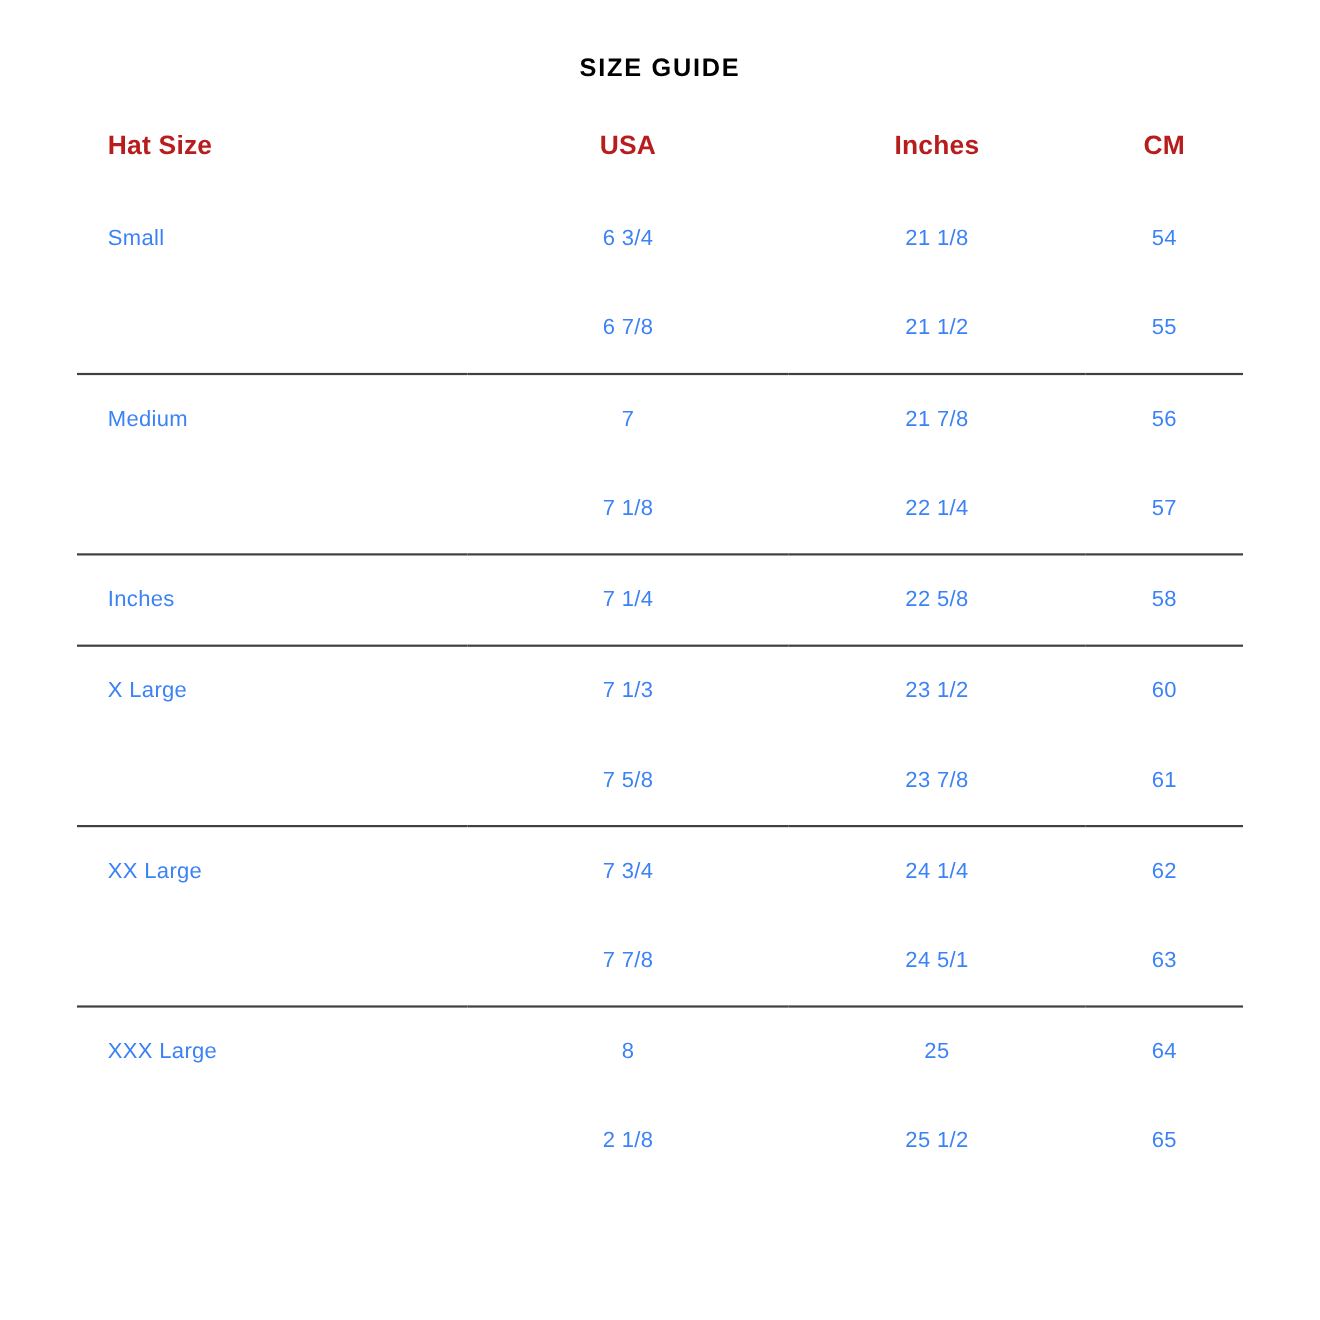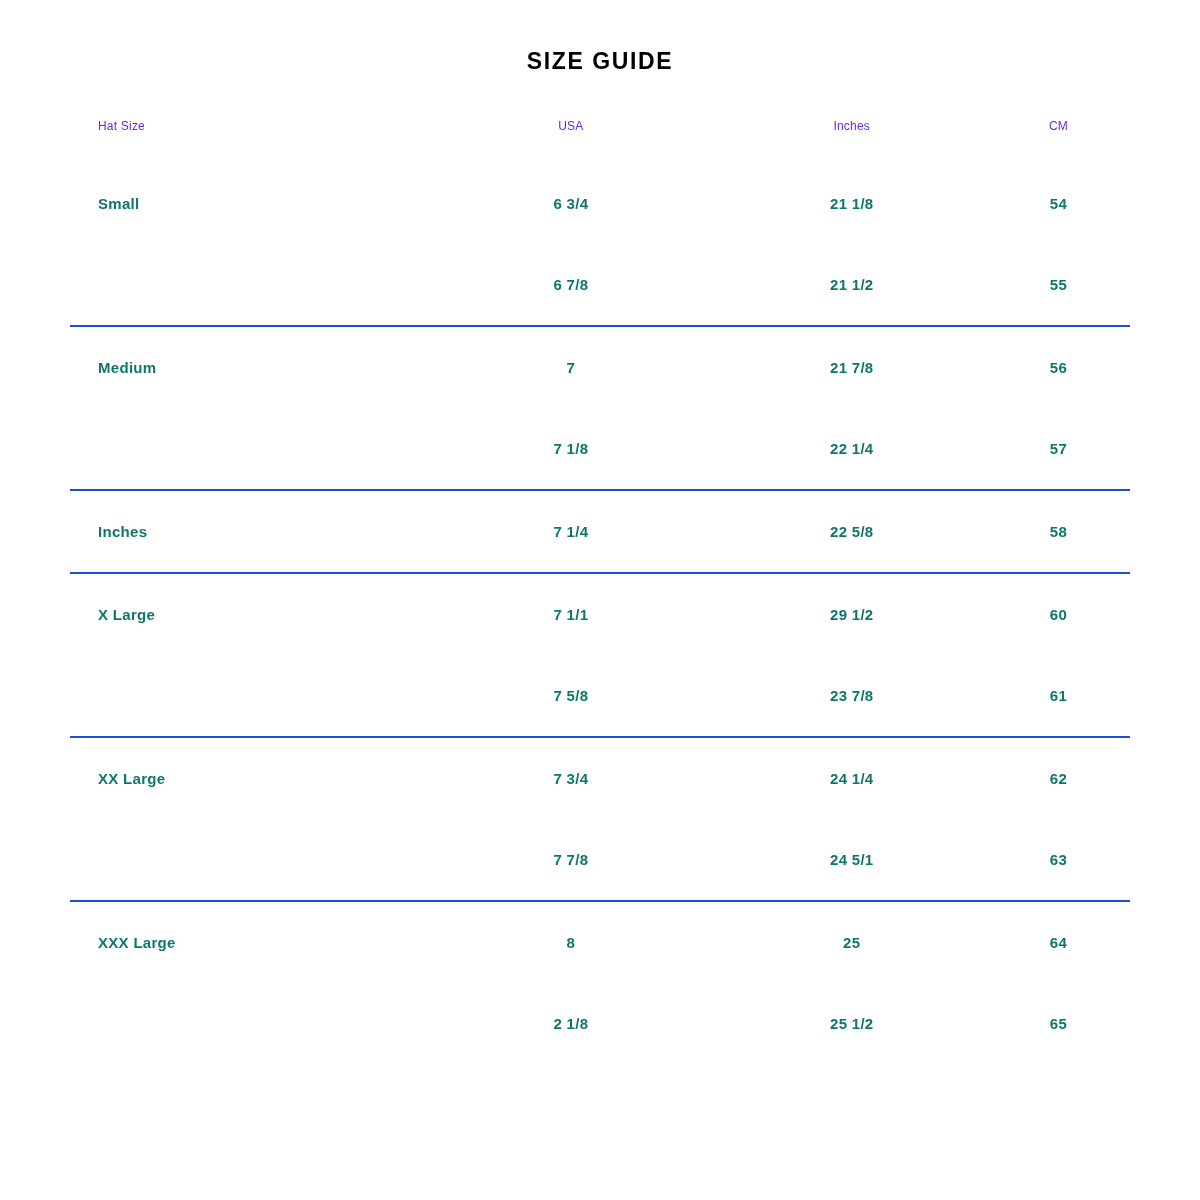--- a/index.html
+++ b/index.html
@@ -33,46 +33,46 @@
     margin: 44px auto 0 auto;
     border-collapse: collapse;
     table-layout: fixed;
   }
   table.size-table col.c1 { width: 33.5%; }
   table.size-table col.c2 { width: 27.5%; }
   table.size-table col.c3 { width: 25.5%; }
   table.size-table col.c4 { width: 13.5%; }
 
   table.size-table th {
-    font-size: 12px;
-    font-weight: normal;
-    color: #6d28d9;
+    font-size: 24px;
+    font-weight: bold;
+    color: #b91c1c;
     padding: 0 0 30px 0;
     text-align: center;
     letter-spacing: 0.2px;
   }
   table.size-table th.hat-col {
     text-align: left;
     padding-left: 28px;
   }
   table.size-table td {
-    font-size: 15px;
-    font-weight: 700;
-    color: #0f766e;
+    font-size: 20px;
+    font-weight: 400;
+    color: #3b82f6;
     text-align: center;
     height: 79px;
     vertical-align: middle;
     letter-spacing: 0.3px;
   }
   table.size-table td.hat-col {
     text-align: left;
     padding-left: 28px;
   }
   tr.group-start td {
-    border-top: 2px solid #1d4ed8;
+    border-top: 2px solid #404040;
   }
   tr.first-group td {
     border-top: none;
   }
 </style>
 </head>
 <body>
 
 <div class="page">
 
@@ -119,22 +119,22 @@
           <td>57</td>
         </tr>
         <tr class="group-start">
           <td class="hat-col">Inches</td>
           <td>7 1/4</td>
           <td>22 5/8</td>
           <td>58</td>
         </tr>
         <tr class="group-start">
           <td class="hat-col">X Large</td>
-          <td>7 1/1</td>
-          <td>29 1/2</td>
+          <td>7 1/3</td>
+          <td>23 1/2</td>
           <td>60</td>
         </tr>
         <tr>
           <td class="hat-col"></td>
           <td>7 5/8</td>
           <td>23 7/8</td>
           <td>61</td>
         </tr>
         <tr class="group-start">
           <td class="hat-col">XX Large</td>

